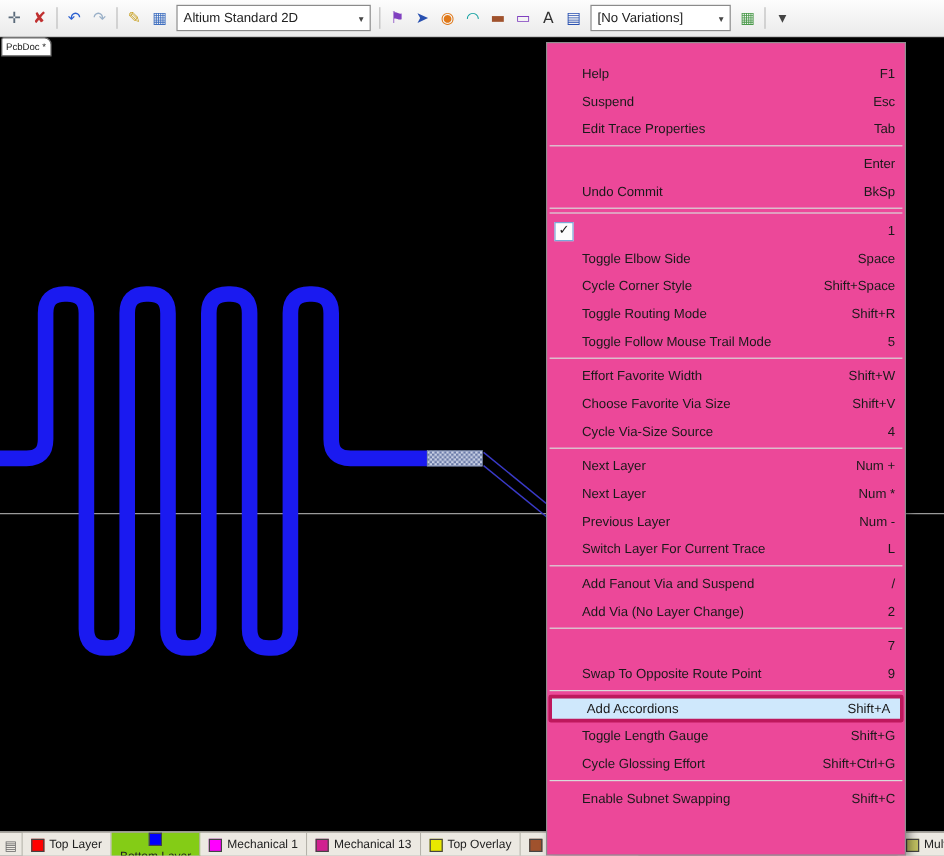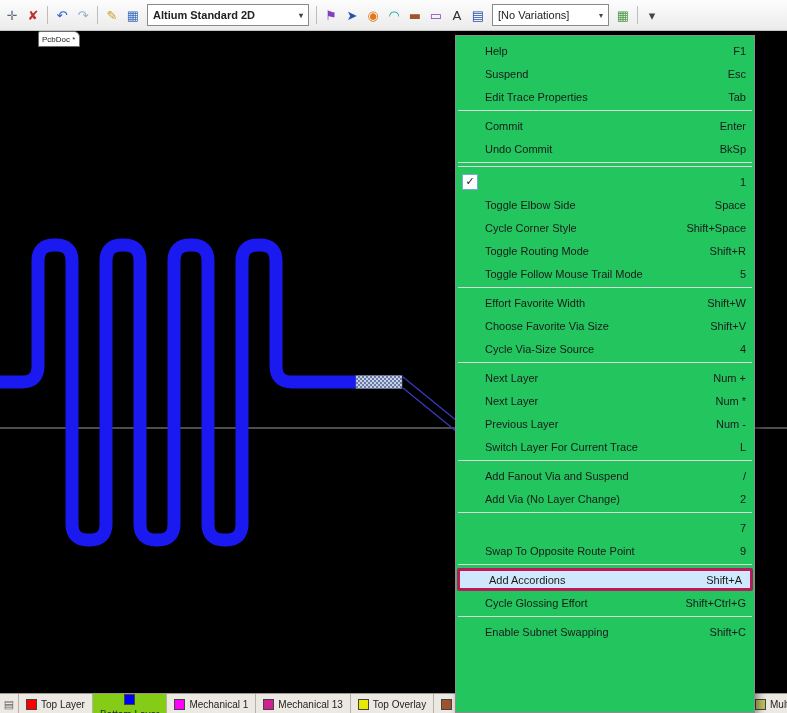--- a/index.html
+++ b/index.html
@@ -18,42 +18,41 @@
     width:20px;height:20px;display:flex;align-items:center;justify-content:center;
     font-size:13px;border-radius:2px;cursor:default;
     font-family:"DejaVu Sans",sans-serif;
   }
   .tb-sep{width:1px;height:18px;background:#bdbdbd;margin:0 3px;}
   .tb-combo{
     height:20px;background:#fff;border:1px solid #8a8a8a;margin:0 3px;
     display:flex;align-items:center;justify-content:space-between;
     font-size:11px;padding:0 5px;color:#222;
   }
-  .tb-combo.wide{min-width:150px;font-weight:bold;}
+  .tb-combo.wide{min-width:150px;}
   .tb-combo.narrow{min-width:105px;}
   .tb-combo .arrow{font-size:8px;color:#444;margin-left:10px;}
   
   .doc-tab{
     position:absolute;top:31px;left:1px;z-index:2;
     background:#fff;border:1px solid #6a6a6a;
     font-size:8px;color:#222;padding:3px 4px 2px 3px;
     border-radius:2px 6px 0 0;
-    margin-left:37px;
   }
   
   .canvas{
     position:absolute;top:30px;left:0;width:787px;height:663px;
     background:#000;z-index:1;
   }
   
   .context-menu{
     position:absolute;left:455px;top:35px;width:300px;height:678px;z-index:10;
-    background:#22c55e;border:1px solid #8f8f8f;box-sizing:border-box;
+    background:#ec4899;border:1px solid #8f8f8f;box-sizing:border-box;
     box-shadow:3px 3px 8px rgba(0,0,0,0.45);
-    padding-top:3px;overflow:hidden;
+    padding-top:14px;overflow:hidden;
   }
   .menu-item{
     height:23px;box-sizing:border-box;display:flex;align-items:center;
     padding:0 8px 0 4px;font-size:11px;color:#1a1a1a;cursor:default;
   }
   .menu-item .gutter{width:20px;display:flex;align-items:center;justify-content:center;flex:0 0 auto;}
   .menu-item .check-box{
     width:14px;height:14px;border:1px solid #7aa8d8;background:#fdfdfd;
     font-size:11px;line-height:13px;text-align:center;color:#1a1a1a;
   }
@@ -150,21 +149,20 @@
       <span class="shortcut">Esc</span>
     </div>
     <div class="menu-item">
       <span class="gutter"></span>
       <span class="mlabel">Edit Trace Properties</span>
       <span class="shortcut">Tab</span>
     </div>
     <div class="menu-sep"></div>
     <div class="menu-item">
       <span class="gutter"></span>
-      <span class="mlabel">Commit</span>
       <span class="shortcut">Enter</span>
     </div>
     <div class="menu-item">
       <span class="gutter"></span>
       <span class="mlabel">Undo Commit</span>
       <span class="shortcut">BkSp</span>
     </div>
     <div class="menu-sep"></div>
     <div class="menu-sep"></div>
     <div class="menu-item">
@@ -252,20 +250,25 @@
       <span class="shortcut">9</span>
     </div>
     <div class="menu-sep"></div>
     <div class="menu-item highlighted">
       <span class="gutter"></span>
       <span class="mlabel">Add Accordions</span>
       <span class="shortcut">Shift+A</span>
     </div>
     <div class="menu-item">
       <span class="gutter"></span>
+      <span class="mlabel">Toggle Length Gauge</span>
+      <span class="shortcut">Shift+G</span>
+    </div>
+    <div class="menu-item">
+      <span class="gutter"></span>
       <span class="mlabel">Cycle Glossing Effort</span>
       <span class="shortcut">Shift+Ctrl+G</span>
     </div>
     <div class="menu-sep"></div>
     <div class="menu-item">
       <span class="gutter"></span>
       <span class="mlabel">Enable Subnet Swapping</span>
       <span class="shortcut">Shift+C</span>
     </div>
   </div>

